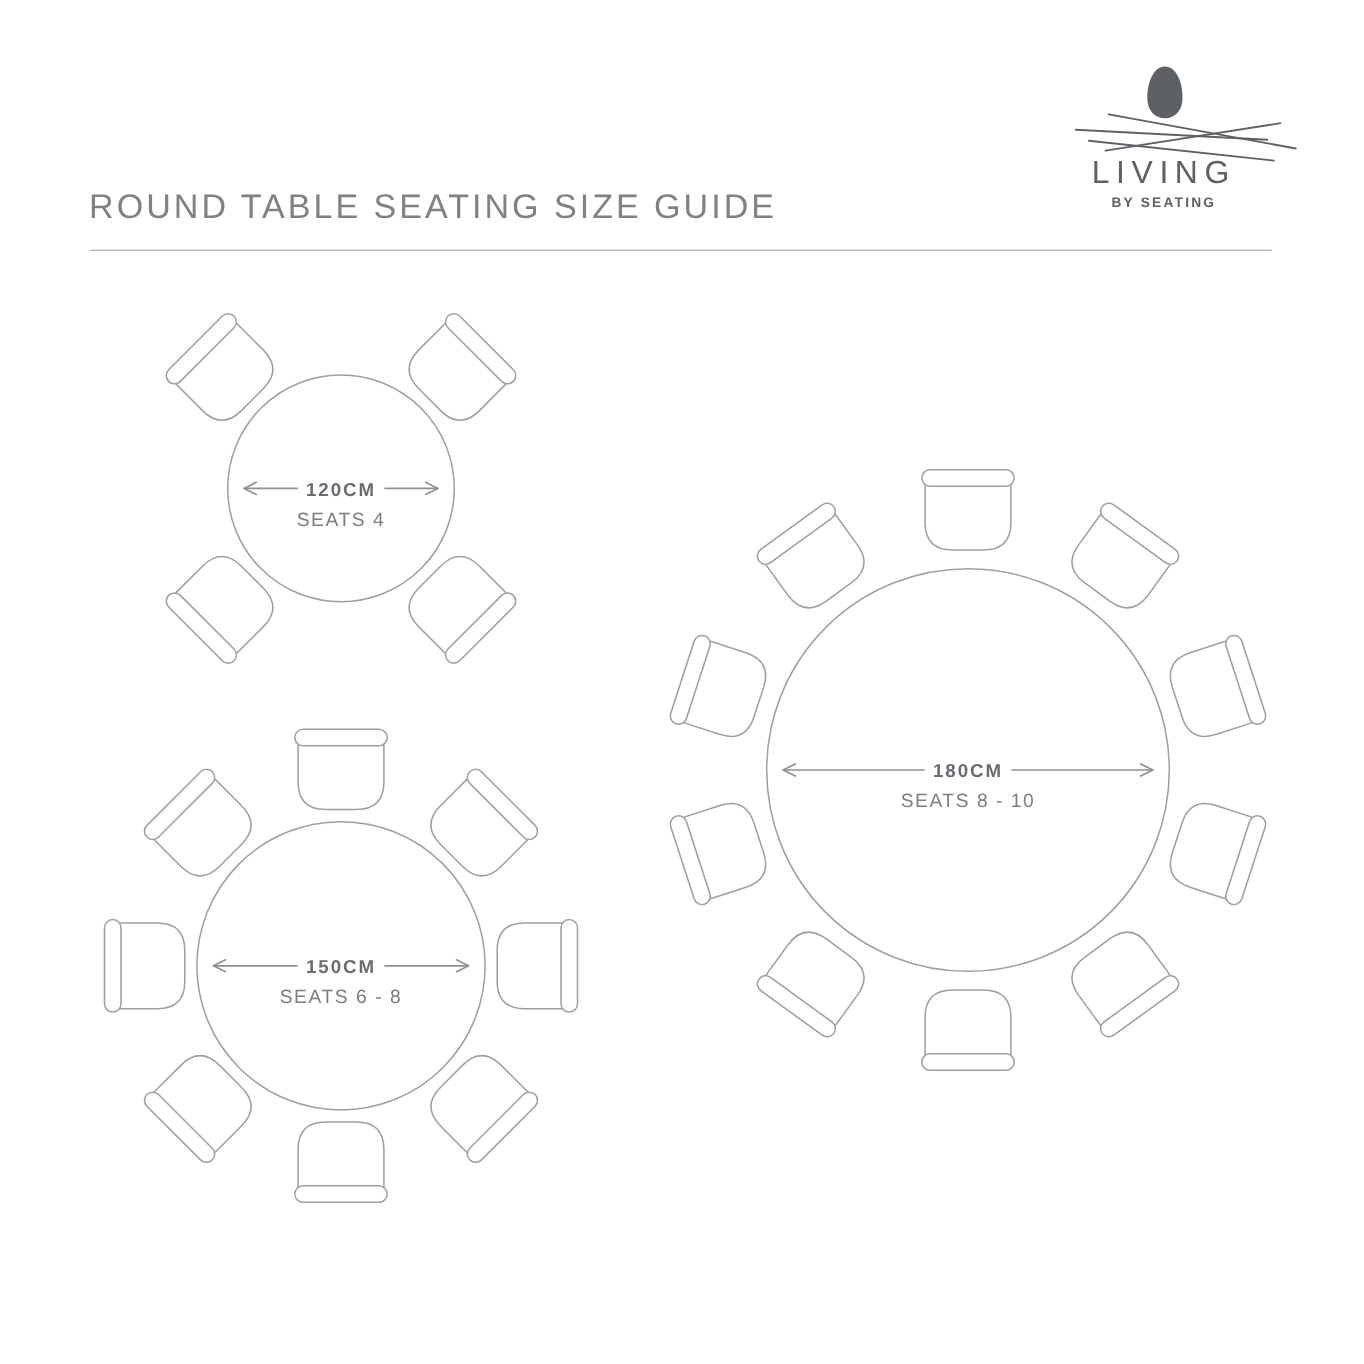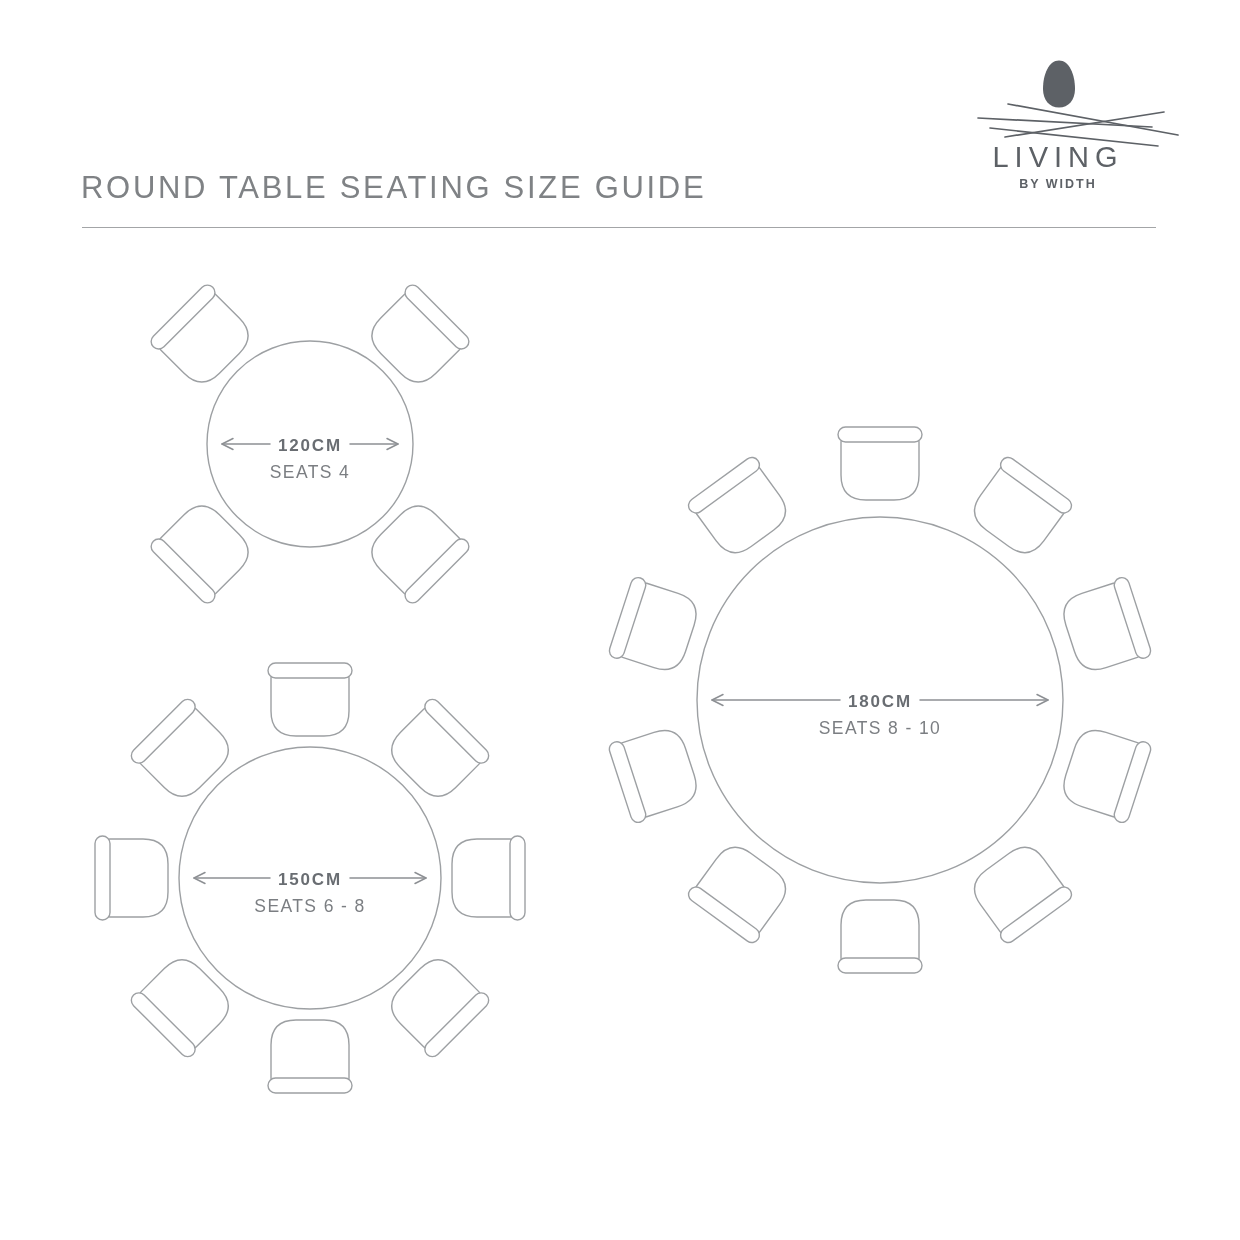--- a/index.html
+++ b/index.html
@@ -102,21 +102,21 @@
   <svg class="logo-mark" viewBox="960 52 230 100" aria-hidden="true">
     <g stroke="var(--logo, #5d6166)" stroke-width="1.7" stroke-linecap="round">
       <line x1="978" y1="118" x2="1152" y2="127"></line>
       <line x1="1008" y1="104" x2="1178" y2="135"></line>
       <line x1="1005" y1="137" x2="1164" y2="112"></line>
       <line x1="990" y1="128" x2="1158" y2="146"></line>
     </g>
     <path d="M 1059 60.5 C 1049 60.5 1043 74 1043 89 C 1043 100 1049.5 107.5 1059 107.5 C 1068.5 107.5 1075 100 1075 89 C 1075 74 1069 60.5 1059 60.5 Z" fill="var(--logo, #5d6166)"></path>
   </svg>
   <div class="brand-name">LIVING</div>
-  <div class="brand-tagline">BY WIDTH</div>
+  <div class="brand-tagline">BY SEATING</div>
 
   <h1 class="title">ROUND TABLE SEATING SIZE GUIDE</h1>
   <div class="rule top"></div>
 
   <svg id="diagram" width="1240" height="1240" viewBox="0 0 1240 1240">
       <g>
         <circle cx="310" cy="444" r="103" fill="#ffffff" stroke="#9da0a3" stroke-width="1.4"></circle>
         <g transform="translate(416.1 337.9) rotate(45.0)">
           <path d="M -39 -22 L -39 11 Q -39 36 -14 36 L 14 36 Q 39 36 39 11 L 39 -22 Q 39 -30 31 -30 L -31 -30 Q -39 -30 -39 -22 Z" fill="#ffffff" stroke="#9da0a3" stroke-width="1.4"></path>
           <rect x="-42" y="-37" width="84" height="15" rx="7.5" fill="#ffffff" stroke="#9da0a3" stroke-width="1.4"></rect>

